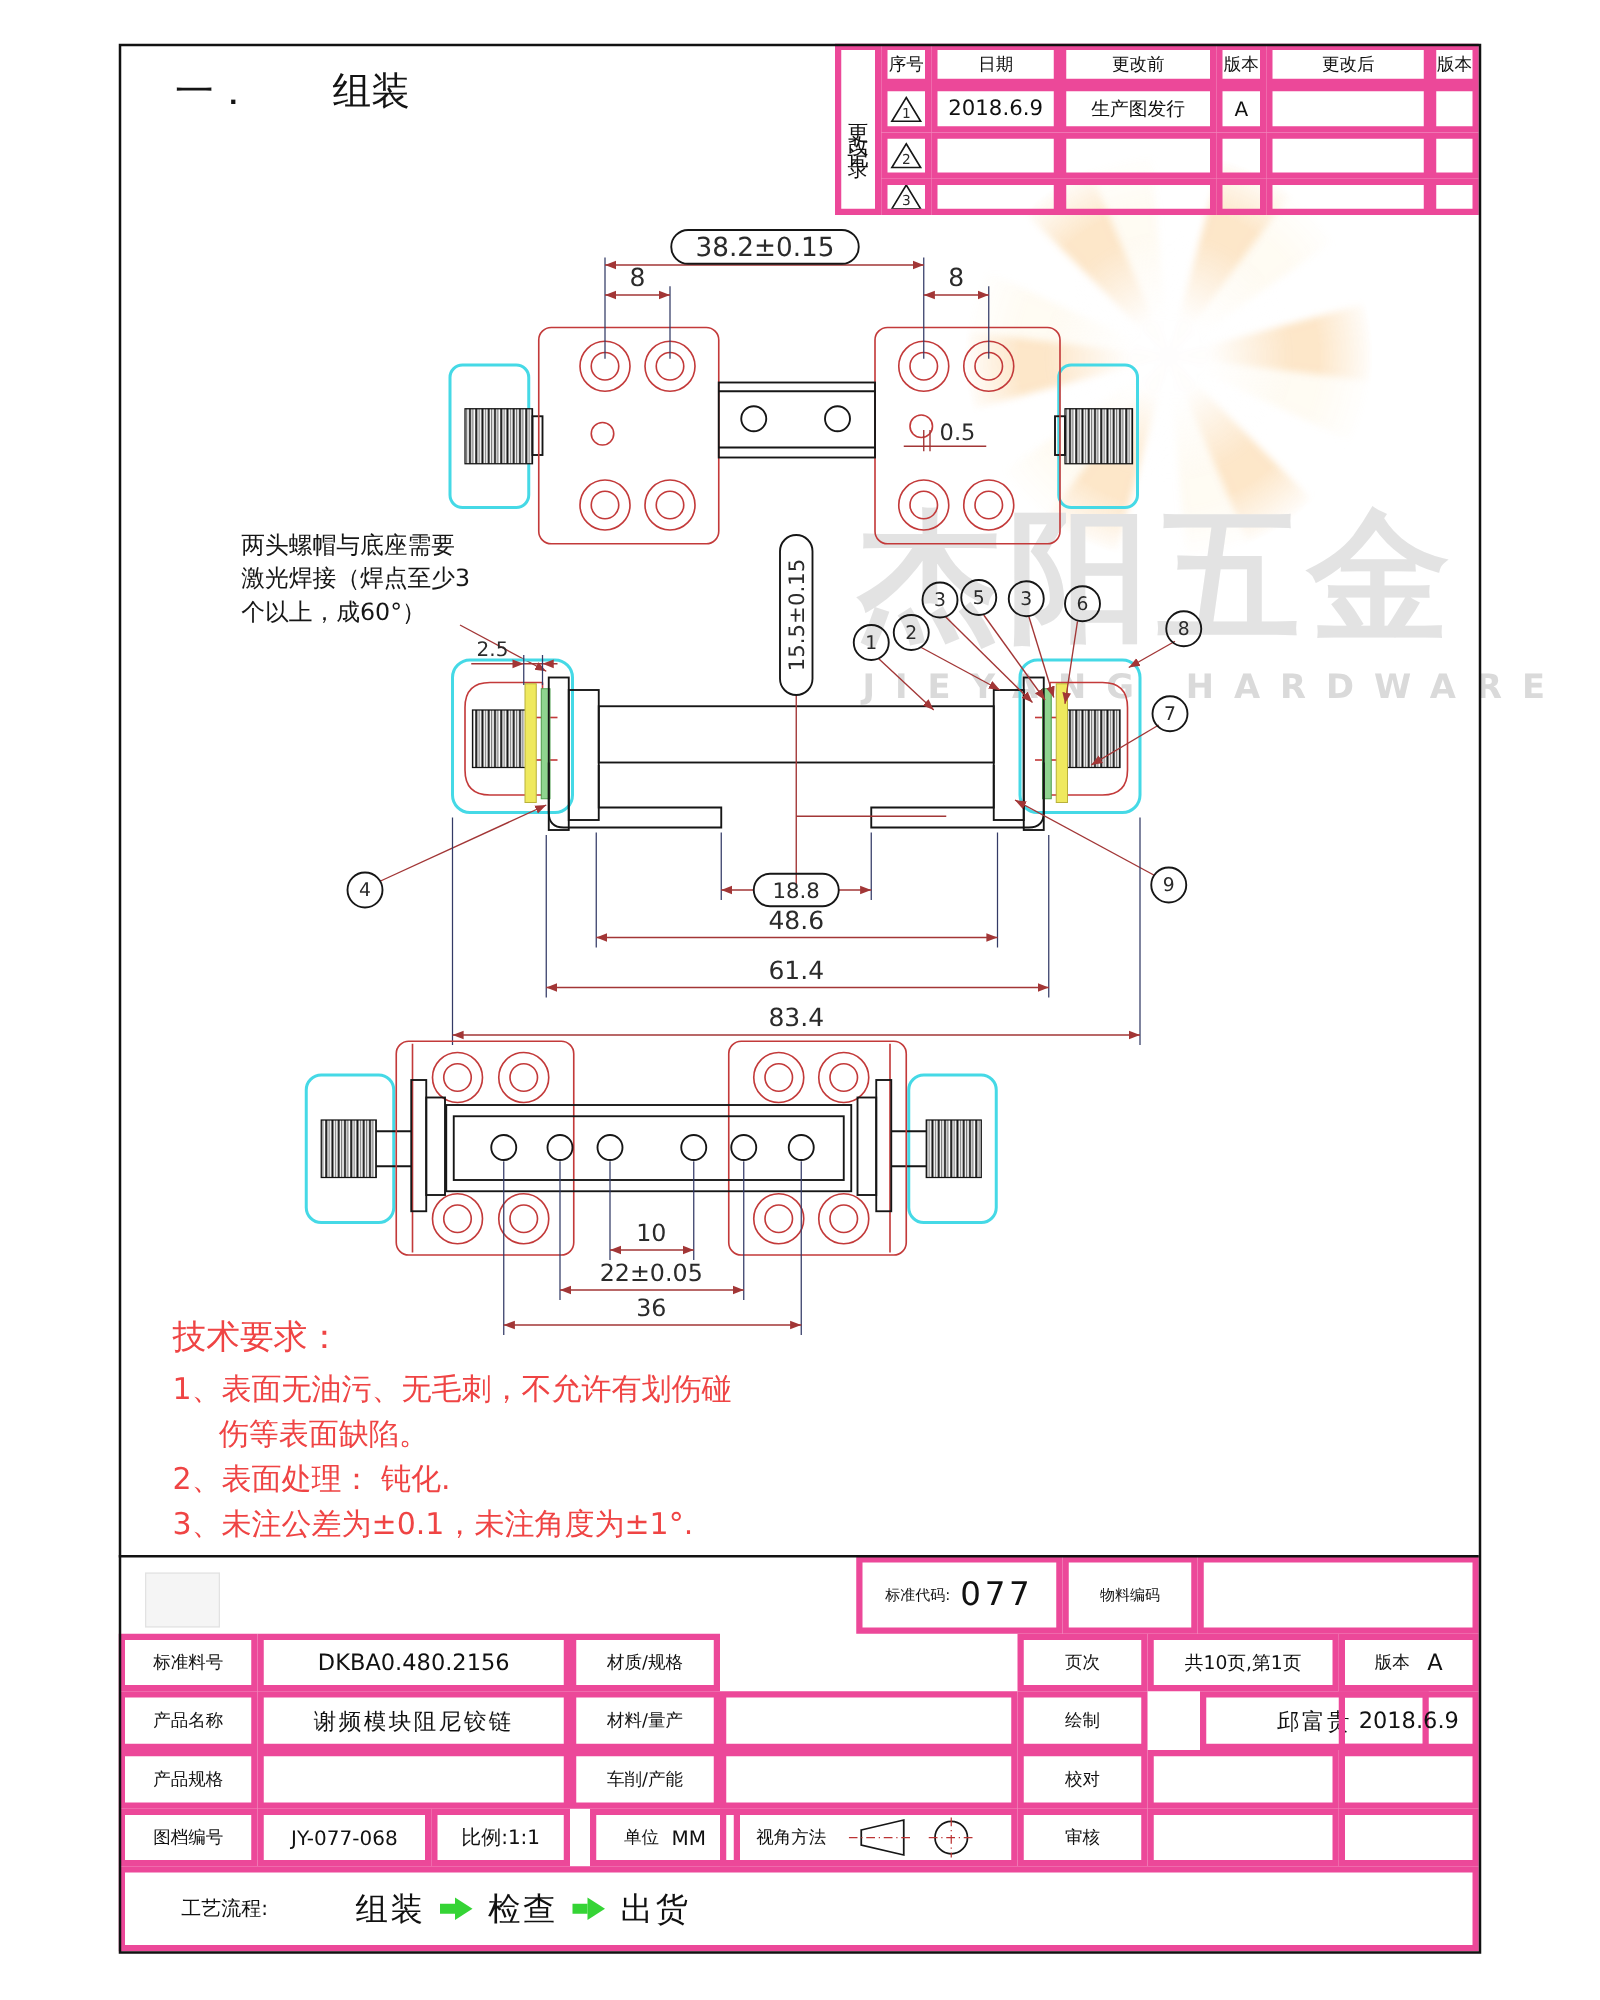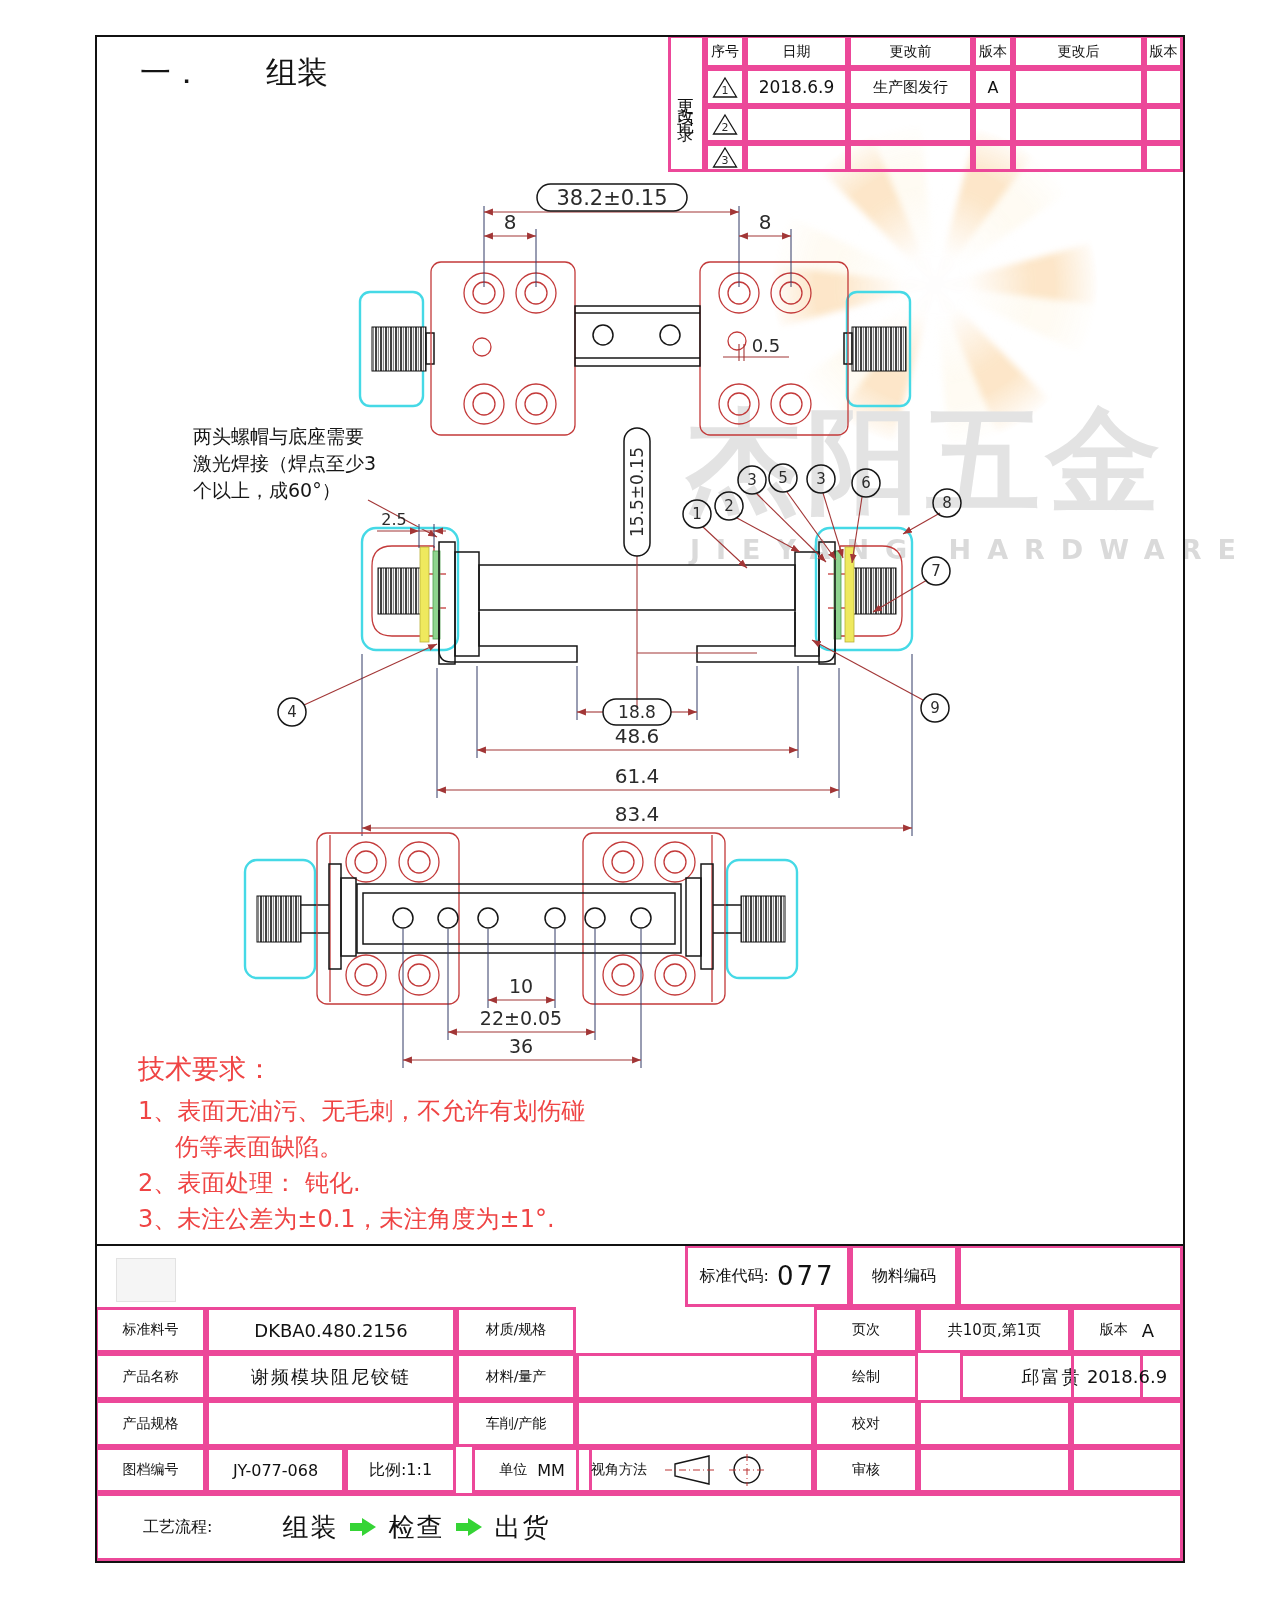--- a/index.html
+++ b/index.html
@@ -21,25 +21,25 @@
   svg.cad{position:absolute;left:0;top:0;z-index:2}
   svg .red{stroke:#c33a3a;fill:none;stroke-width:1.3}
   svg .blk{stroke:#161616;fill:none;stroke-width:1.5}
   svg .cyn{stroke:#45d9e6;fill:none;stroke-width:2.4}
   svg .dim{stroke:#a23636;fill:none;stroke-width:1.1}
   svg .ext{stroke:#333a66;fill:none;stroke-width:1}
   svg .bal{stroke:#161616;fill:none;stroke-width:1.5}
   svg text{fill:#2b2b2b;font-family:"DejaVu Sans","Liberation Sans",sans-serif}
   
   .frame{position:absolute;left:95px;top:35px;width:1086px;height:1524px;border:2px solid #111;z-index:5;pointer-events:none}
-  .cell{position:absolute;box-sizing:border-box;border:3px solid #ec4899;display:flex;align-items:center;
+  .cell{position:absolute;box-sizing:border-box;border:5px solid #ec4899;display:flex;align-items:center;
         justify-content:center;z-index:4;background:transparent;overflow:hidden}
   .cell.lft{justify-content:flex-start}
   .vlab{writing-mode:vertical-rl;text-orientation:upright;letter-spacing:9px;font-size:17px}
-  .f13{font-size:16px}.f14{font-size:14px}.f15{font-size:15px}.f16{font-size:16px}
+  .f13{font-size:12px}.f14{font-size:14px}.f15{font-size:15px}.f16{font-size:16px}
   .f17{font-size:17px}.f18{font-size:18px}.f20{font-size:16px}.f26{font-size:26px}
   .company{font-size:31px;font-weight:700;letter-spacing:2px}
   .logo-box{position:absolute;left:116px;top:1258px;width:58px;height:42px;border:1px solid #e2e2e2;
             background:#f5f5f5;z-index:4}
   .tbtop{position:absolute;left:95px;top:1244px;width:1088px;border-top:2px solid #111;z-index:5}
   
   .sec-title{position:absolute;left:140px;top:52px;z-index:4;font-size:31px;display:flex;gap:64px;color:#141414}
   .note{position:absolute;left:193px;top:423px;z-index:4;font-size:19px;line-height:27px;color:#161616}
   .tech{position:absolute;left:138px;top:1051px;z-index:4;color:#ef4444}
   .tech .t-title{font-size:27px;margin-bottom:6px}
@@ -378,21 +378,21 @@
   <div class="cell" style="left:918px;top:1400px;width:153px;height:47px"></div>
   <div class="cell" style="left:1071px;top:1400px;width:112px;height:47px"></div>
 
   <div class="cell f14" style="left:95px;top:1447px;width:111px;height:46px">图档编号</div>
   <div class="cell f16" style="left:206px;top:1447px;width:139px;height:46px">JY-077-068</div>
   <div class="cell f16" style="left:345px;top:1447px;width:111px;height:46px">比例:1:1</div>
   <div class="cell" style="left:472px;top:1447px;width:120px;height:46px;gap:10px">
     <span class="f14">单位</span>
     <span class="f20">MM</span>
   </div>
-  <div class="cell lft" style="left:576px;top:1447px;width:238px;height:46px;padding-left:12px">
+  <div class="cell lft" style="left:576px;top:1447px;width:238px;height:46px;padding-left:24px">
     <span class="f14">视角方法</span>
     <svg class="proj" width="120" height="34">
       <polygon points="10,11 44,3 44,31 10,23" fill="none" stroke="#161616" stroke-width="1.4"></polygon>
       <line x1="0" y1="17" x2="52" y2="17" stroke="#b33" stroke-width="1" stroke-dasharray="7,3,1,3"></line>
       <circle cx="82" cy="17" r="13" fill="none" stroke="#161616" stroke-width="1.4"></circle>
       <line x1="64" y1="17" x2="100" y2="17" stroke="#b33" stroke-width="1" stroke-dasharray="7,3,1,3"></line>
       <line x1="82" y1="1" x2="82" y2="33" stroke="#b33" stroke-width="1" stroke-dasharray="7,3,1,3"></line>
     </svg>
   </div>
   <div class="cell f14" style="left:814px;top:1447px;width:104px;height:46px">审核</div>

